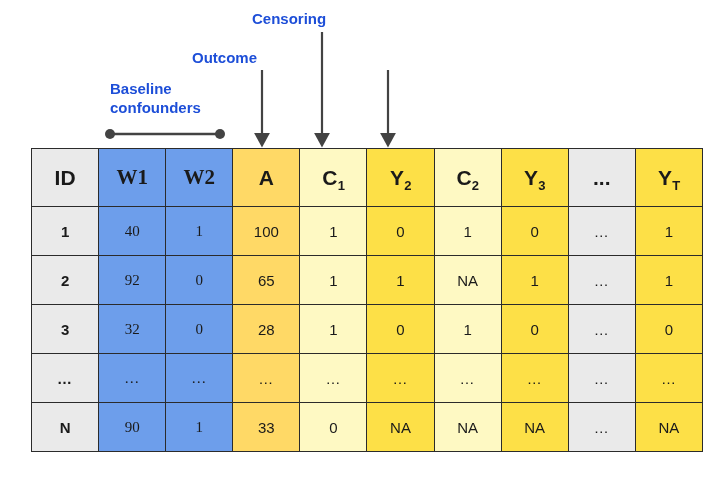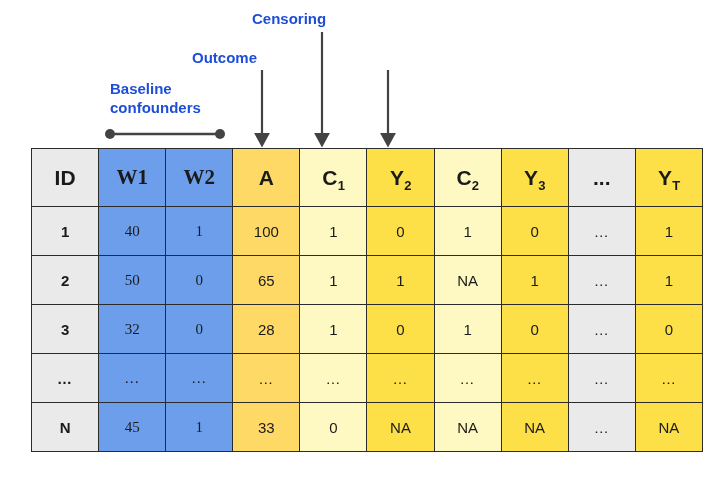--- a/index.html
+++ b/index.html
@@ -159,21 +159,21 @@
           <td class="c-yellow">100</td>
           <td class="c-gray">1</td>
           <td class="c-red">0</td>
           <td class="c-gray">1</td>
           <td class="c-red">0</td>
           <td class="c-ellip dots">…</td>
           <td class="c-red">1</td>
         </tr>
         <tr>
           <td class="c-idcol col-id">2</td>
-          <td class="c-blue">50</td>
+          <td class="c-blue">92</td>
           <td class="c-blue">0</td>
           <td class="c-yellow">65</td>
           <td class="c-gray">1</td>
           <td class="c-red">1</td>
           <td class="c-gray">NA</td>
           <td class="c-red">1</td>
           <td class="c-ellip dots">…</td>
           <td class="c-red">1</td>
         </tr>
         <tr>
@@ -195,21 +195,21 @@
           <td class="c-yellow dots">…</td>
           <td class="c-gray dots">…</td>
           <td class="c-red dots">…</td>
           <td class="c-gray dots">…</td>
           <td class="c-red dots">…</td>
           <td class="c-ellip dots">…</td>
           <td class="c-red dots">…</td>
         </tr>
         <tr>
           <td class="c-idcol col-id">N</td>
-          <td class="c-blue">45</td>
+          <td class="c-blue">90</td>
           <td class="c-blue">1</td>
           <td class="c-yellow">33</td>
           <td class="c-gray">0</td>
           <td class="c-red">NA</td>
           <td class="c-gray">NA</td>
           <td class="c-red">NA</td>
           <td class="c-ellip dots">…</td>
           <td class="c-red">NA</td>
         </tr>
       </tbody>

